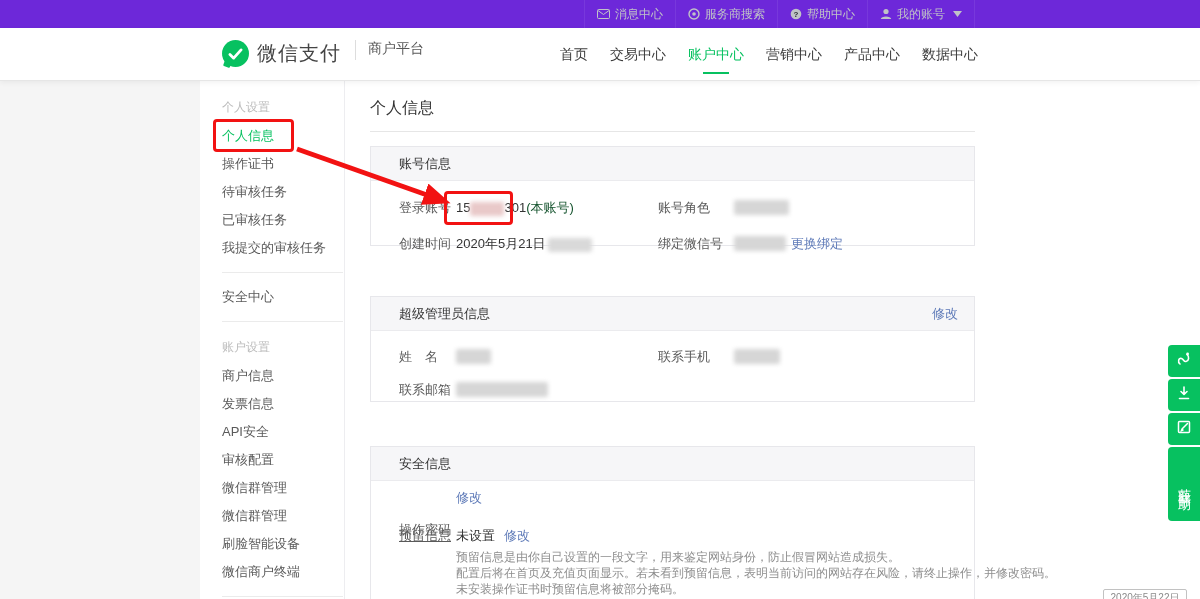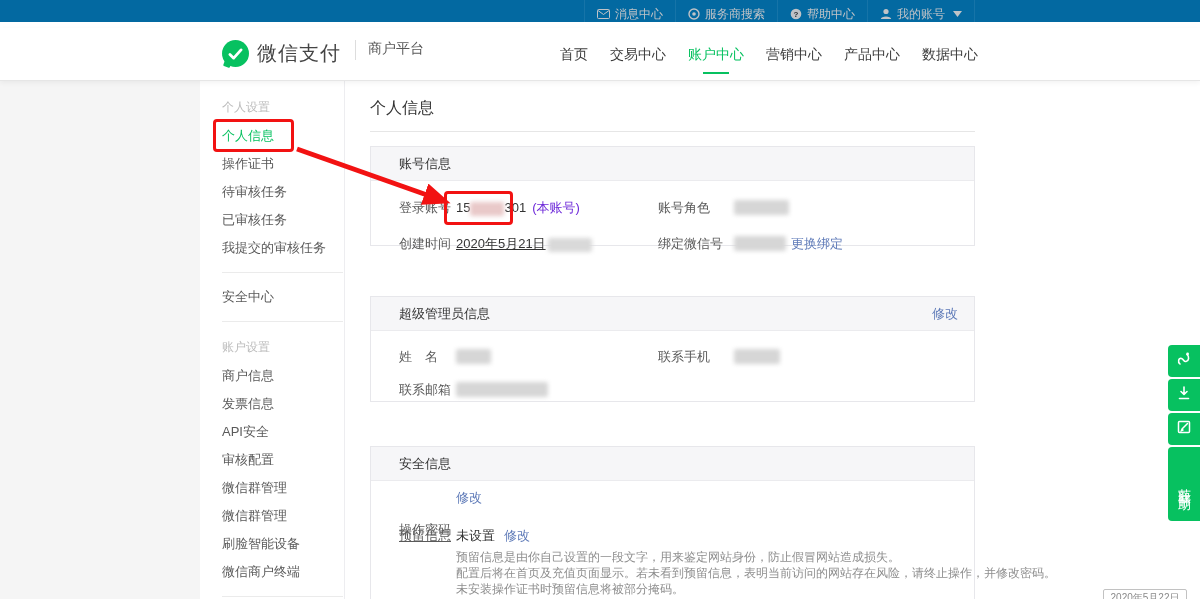--- a/index.html
+++ b/index.html
@@ -1,20 +1,20 @@
 <!DOCTYPE html>
 <html><head>
 <meta charset="utf-8">
 <style>
   html,body{margin:0;padding:0;background:#fff;}
   .page{position:relative;width:1200px;height:599px;overflow:hidden;background:#fff;
         font-family:"Liberation Sans","DejaVu Sans",sans-serif;color:#333;}
 
   
-  .topbar{position:absolute;left:0;top:0;width:1200px;height:22px;background:#0369a1;}
+  .topbar{position:absolute;left:0;top:0;width:1200px;height:28px;background:#6d28d9;}
   .tb-items{position:absolute;right:225px;top:0;height:28px;display:flex;}
   .tb-item{display:flex;align-items:center;gap:5px;padding:0 12px;height:28px;
            font-size:12px;color:#c0c3c7;cursor:pointer;border-left:1px solid rgba(255,255,255,0.08);}
   .tb-item:last-child{border-right:1px solid rgba(255,255,255,0.08);}
   .tb-item svg{display:block;}
   .tb-caret{margin-left:3px;}
 
   
   .header{position:absolute;left:0;top:28px;width:1200px;height:52px;background:#fff;
           border-bottom:1px solid #e6e6e6;box-shadow:0 2px 5px rgba(0,0,0,0.05);z-index:5;}
@@ -51,21 +51,21 @@
            box-sizing:border-box;}
   .sec-account{top:66px;height:100px;}
   .sec-admin{top:216px;height:106px;}
   .sec-security{top:366px;height:210px;}
   .sec-strip{position:relative;height:34px;line-height:34px;background:#f6f6f8;
              border-bottom:1px solid #ebebee;font-size:13px;color:#333;padding-left:28px;box-sizing:border-box;}
   .strip-link{position:absolute;right:16px;top:0;font-size:13px;cursor:pointer;}
   .s-label{position:absolute;font-size:13px;color:#5a5a5a;white-space:nowrap;}
   .s-value{position:absolute;font-size:13px;color:#333;white-space:nowrap;}
   .link{color:#5e7ab8;cursor:pointer;text-decoration:none;}
-  .green-tag{color:#6d28d9;margin-left:6px;}
+  .green-tag{color:#14532d;margin-left:0;}
   .blur-blob{display:inline-block;background:#d9d9d9;filter:blur(2px);border-radius:2px;
              vertical-align:middle;height:14px;}
   .blob-abs{position:absolute;background:#d6d6d6;filter:blur(2px);border-radius:2px;height:15px;}
   .sec-desc{position:absolute;left:85px;top:102px;font-size:12px;color:#8e8e8e;
             line-height:16px;white-space:nowrap;}
 
   
   .float-bar{position:absolute;left:1168px;top:345px;width:32px;z-index:40;}
   .float-btn{width:32px;background:#07c160;border-radius:4px 0 0 4px;margin-bottom:2px;
              display:flex;align-items:center;justify-content:center;cursor:pointer;}
@@ -187,21 +187,21 @@
       <div class="sec-strip">
         <span>账号信息</span>
       </div>
       <div class="s-label" style="left:28px;top:52px;">登录账号</div>
       <div class="s-value" style="left:85px;top:52px;">
         <span>15</span><span class="blur-blob" style="width:34px;background:#e9c9c9;"></span><span>301</span><span class="green-tag">(本账号)</span>
       </div>
       <div class="s-label" style="left:287px;top:52px;">账号角色</div>
       <div class="blob-abs" style="left:363px;top:53px;width:55px;"></div>
       <div class="s-label" style="left:28px;top:88px;">创建时间</div>
-      <div class="s-value" style="left:85px;top:88px;text-decoration:underline;">
+      <div class="s-value" style="left:85px;top:88px;">
         <span>2020年5月21日</span><span class="blur-blob" style="width:44px;margin-left:2px;"></span>
       </div>
       <div class="s-label" style="left:287px;top:88px;">绑定微信号</div>
       <div class="blob-abs" style="left:363px;top:89px;width:52px;"></div>
       <div class="s-value link" style="left:420px;top:88px;">更换绑定</div>
     </div>
 
     <div class="section sec-admin">
       <div class="sec-strip">
         <span>超级管理员信息</span>

